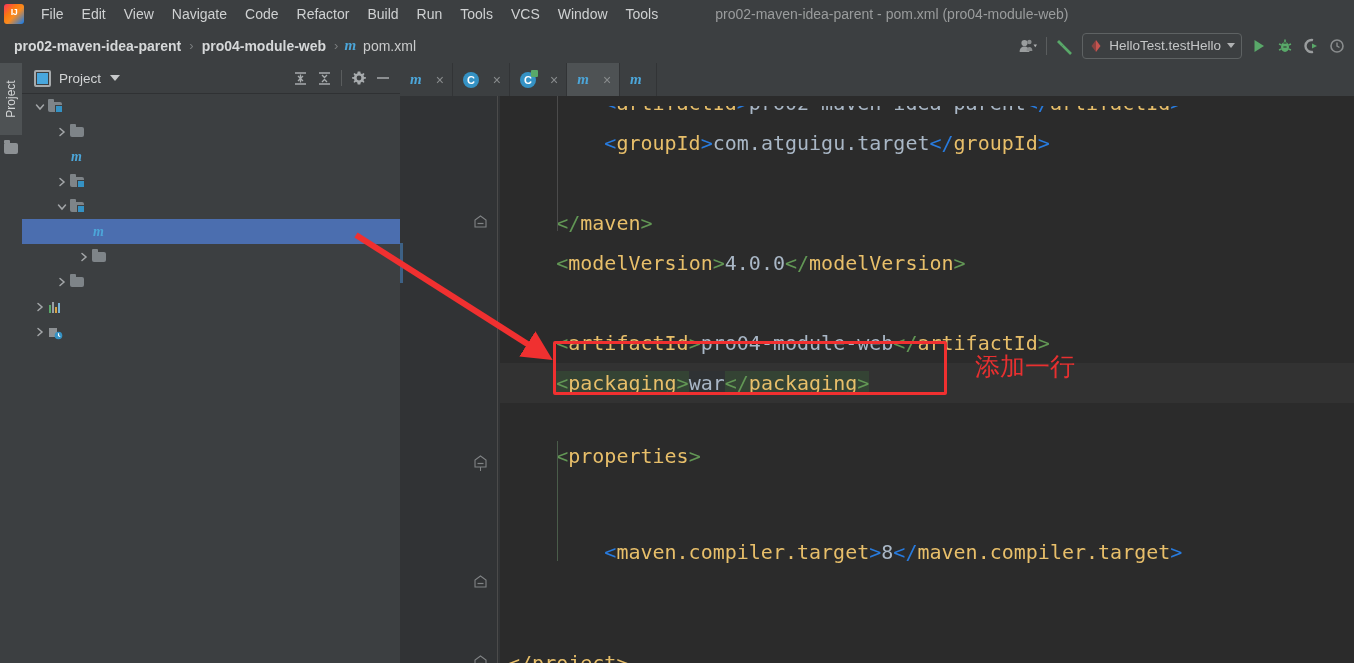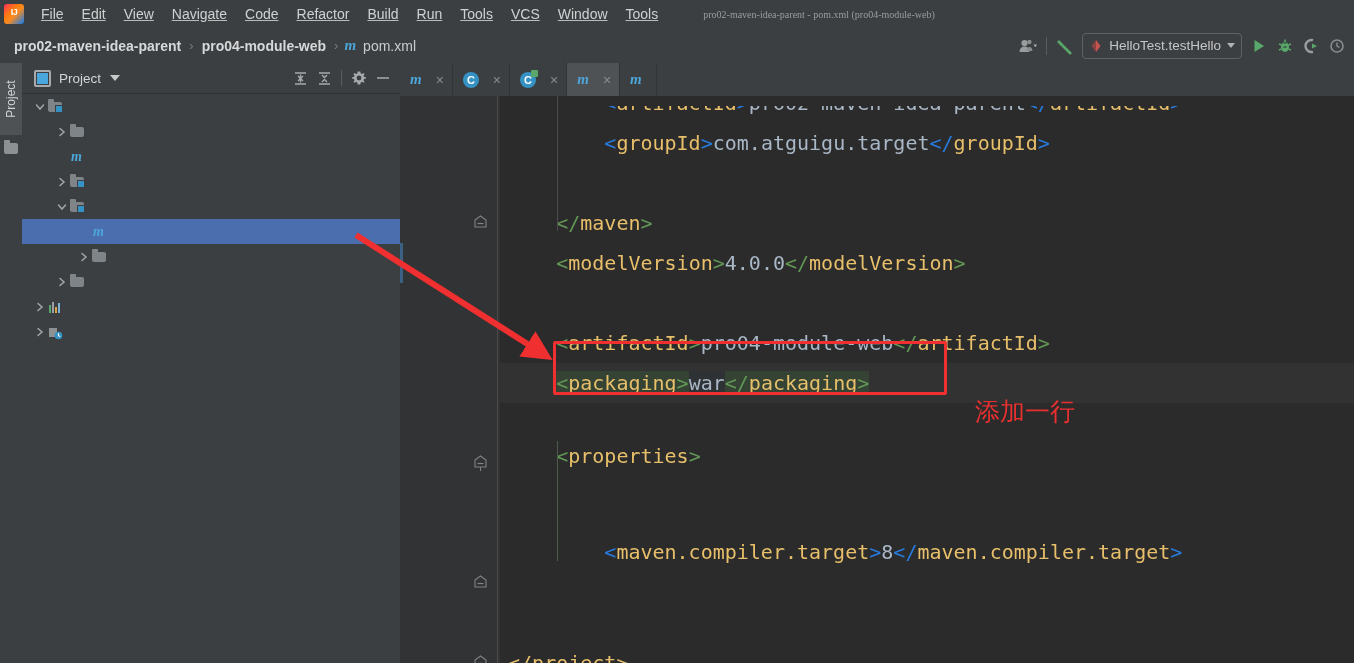--- a/index.html
+++ b/index.html
@@ -26,21 +26,21 @@
   }
   .ij-logo::after{
     content:"IJ";position:absolute;left:0;right:0;top:3px;
     text-align:center;font-size:9px;font-weight:bold;color:#fff;
     font-family:"Liberation Sans",sans-serif;letter-spacing:-0.5px;
   }
   .menu-item{
     padding:3px 9px;color:#cfd1d2;font-size:14px;cursor:default;white-space:nowrap;
   }
   .win-title{
-    margin-left:36px;color:#9a9c9d;font-size:10px;white-space:nowrap;font-family:Liberation Serif, serif;
+    margin-left:48px;color:#9a9c9d;font-size:14px;white-space:nowrap;
   }
 
   
   .navbar{
     position:absolute;left:0;top:28px;width:1354px;height:35px;
     background:#3c3f41;display:flex;align-items:center;
   }
   .crumb{
     color:#d6d8d9;font-size:14px;font-weight:bold;white-space:nowrap;padding:0 2px;
   }
@@ -247,37 +247,36 @@
   .hl{background:#344334;}  
   .hlw{background:#2f3234;}
 
   
   .redbox{
     position:absolute;border:3px solid #f03030;border-radius:2px;pointer-events:none;
   }
   .redtext{
     position:absolute;color:#e83030;font-size:25px;white-space:nowrap;
     font-family:"DejaVu Sans",sans-serif;
-    margin-top:45px;
   }
   .arrow-svg{position:absolute;left:0;top:0;pointer-events:none;}
 
   .topfade{
     position:absolute;left:100px;top:0;right:0;height:10px;
     background:#2b2b2b;
   }
 </style>
 </head>
 <body>
 
 <div class="root">
 
   <div class="menubar">
     <div class="ij-logo"></div>
-    <div id="menu-items" style="display:flex;align-items:flex-end;text-decoration:underline;">
+    <div id="menu-items" style="display:flex;align-items:flex-end;">
         <div class="menu-item"><span>File</span></div>
         <div class="menu-item"><span>Edit</span></div>
         <div class="menu-item"><span>View</span></div>
         <div class="menu-item"><span>Navigate</span></div>
         <div class="menu-item"><span>Code</span></div>
         <div class="menu-item"><span>Refactor</span></div>
         <div class="menu-item"><span>Build</span></div>
         <div class="menu-item"><span>Run</span></div>
         <div class="menu-item"><span>Tools</span></div>
         <div class="menu-item"><span>VCS</span></div>

